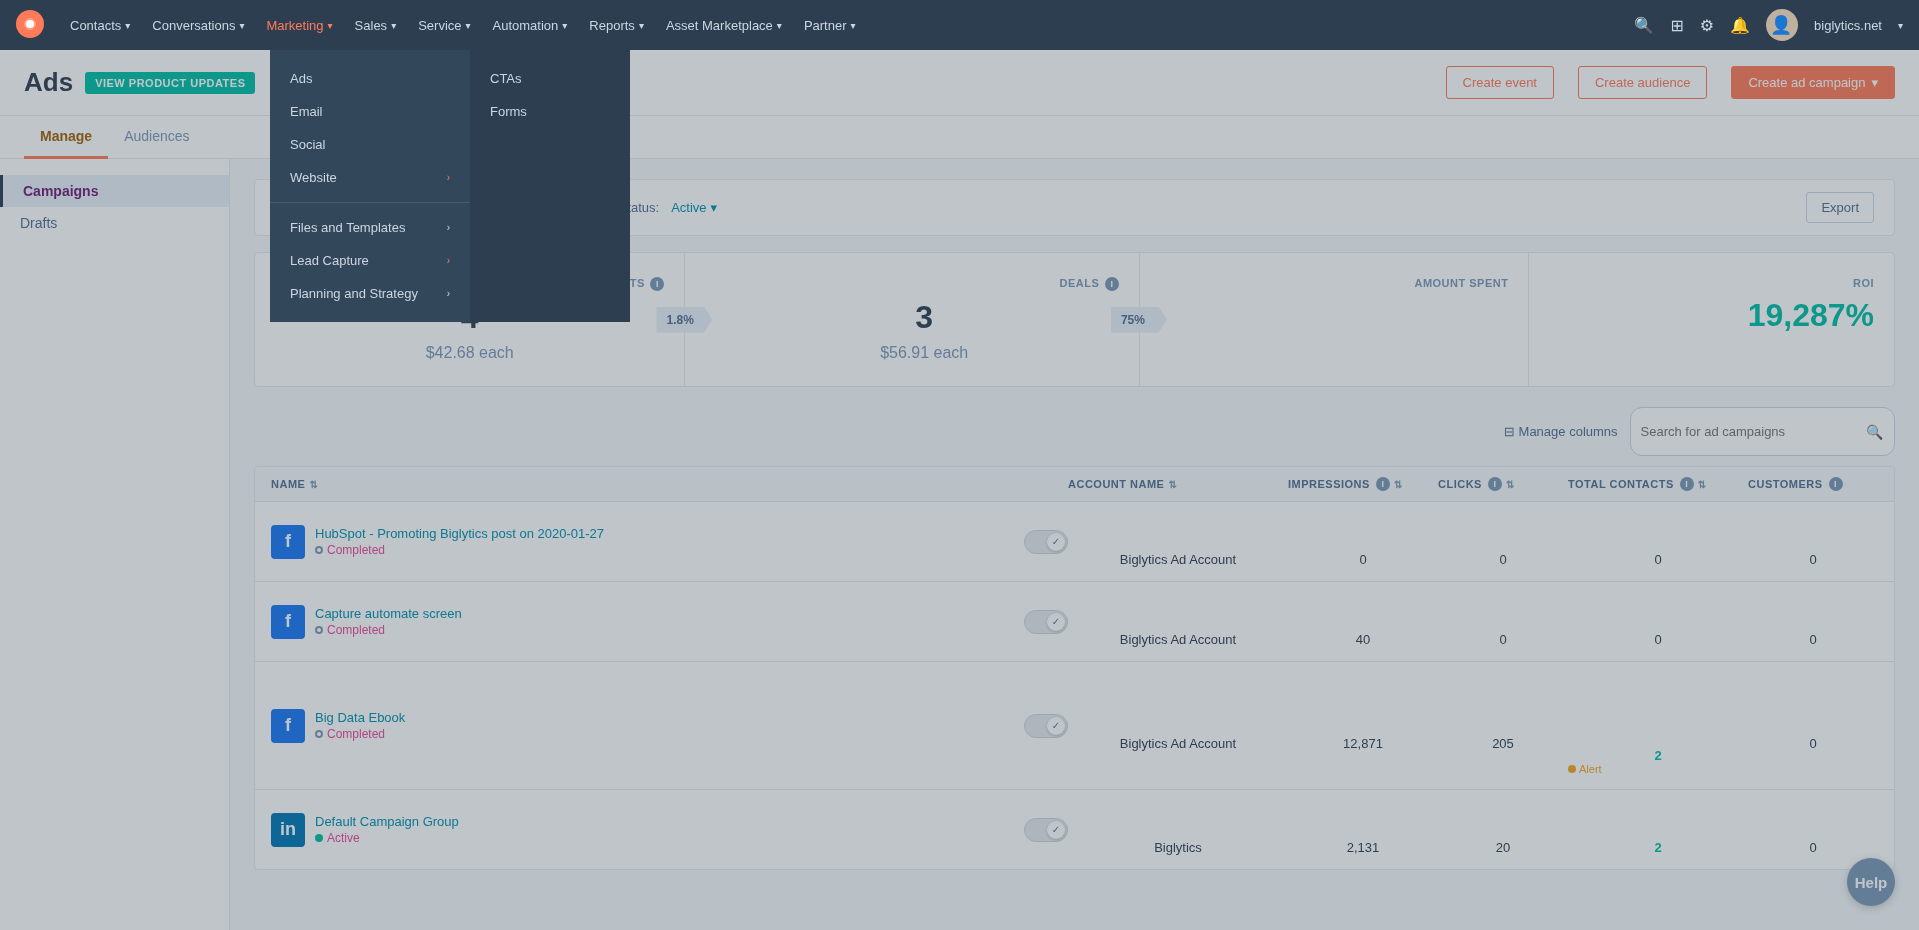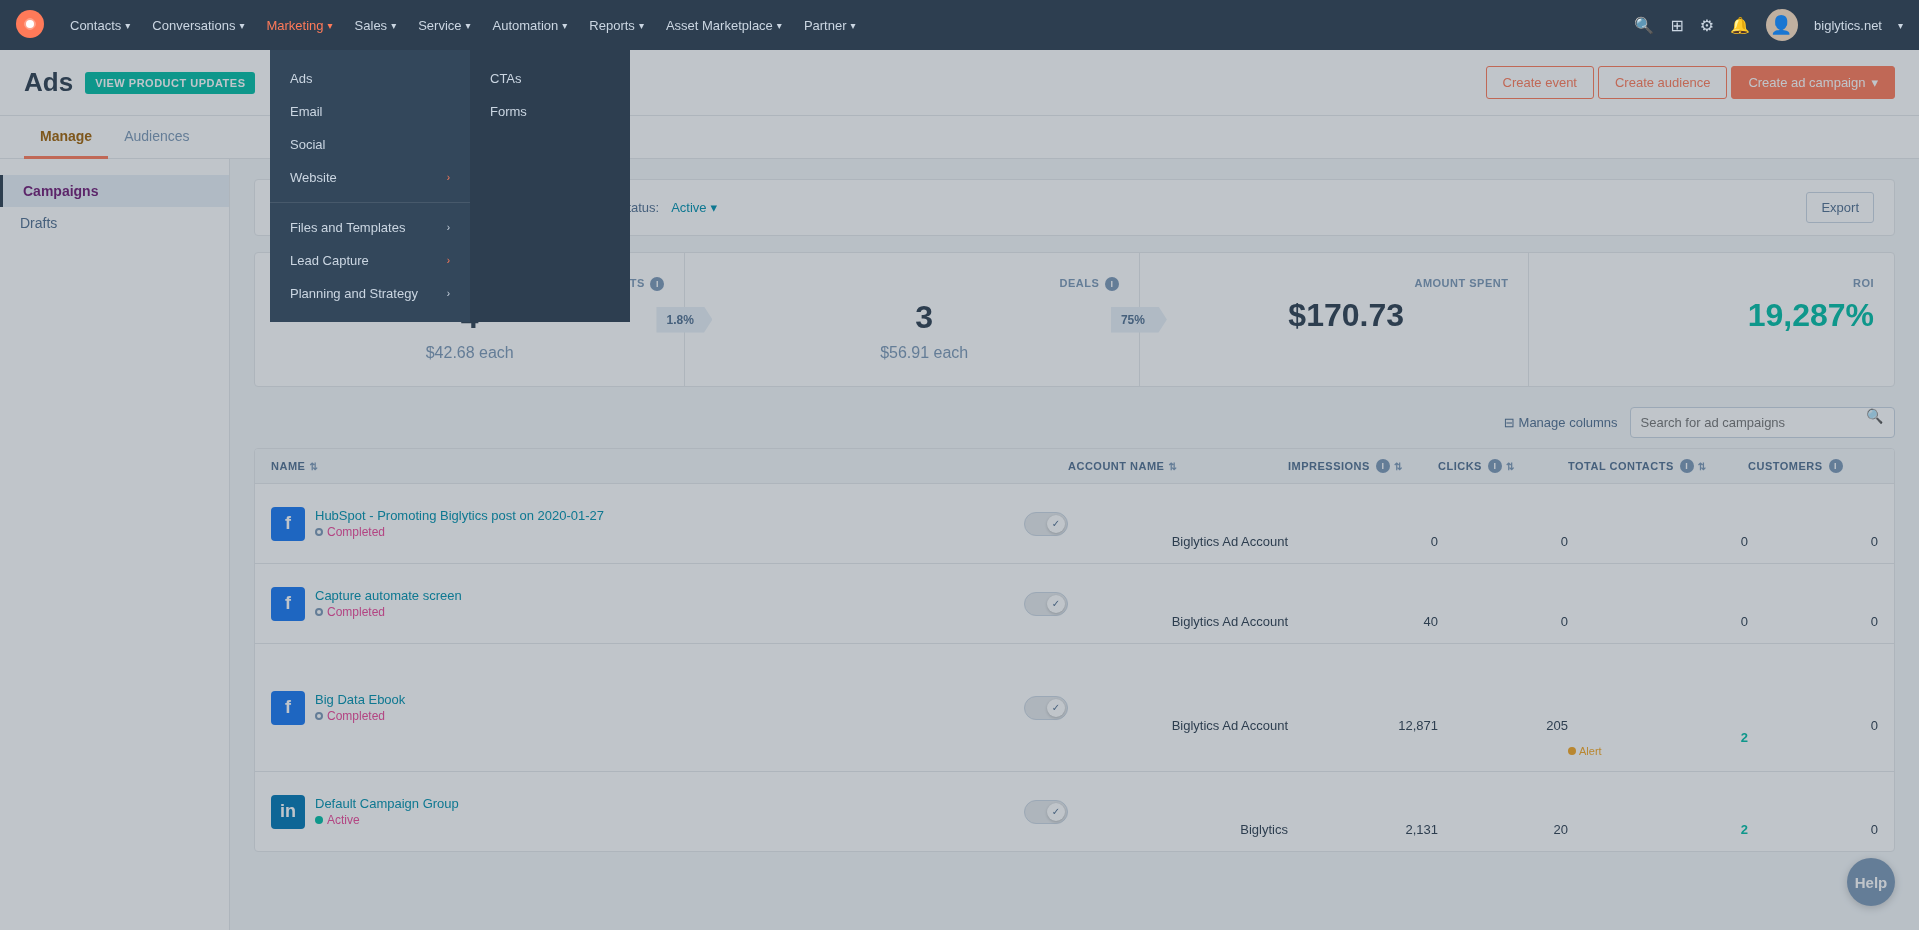--- a/index.html
+++ b/index.html
@@ -94,21 +94,21 @@
       padding: 5px 10px;
       font-size: 11px;
       font-weight: 600;
       cursor: pointer;
       display: flex;
       align-items: center;
       gap: 4px;
       text-transform: uppercase;
       letter-spacing: 0.5px;
     }
-    .header-actions { display: flex; align-items: center; gap: 4px; }
+    .header-actions { display: flex; align-items: center; gap: 24px; }
     .btn-outline {
       background: #fff;
       border: 1px solid #ff7a59;
       color: #ff7a59;
       border-radius: 3px;
       padding: 8px 16px;
       font-size: 13px;
       cursor: pointer;
       font-weight: 500;
     }
@@ -230,24 +230,25 @@
       border: none;
       color: #516f90;
       cursor: pointer;
       font-size: 13px;
       display: flex;
       align-items: center;
       gap: 4px;
     }
     .search-box {
       display: flex;
+      align-items: center;
       border: 1px solid #cbd6e2;
-      border-radius: 4px;
-      background: #fff;
-      padding: 0 10px;
+      border-radius: 12px;
+      background: #fff;
+      padding: 9px 10px;
       gap: 6px;
     }
     .search-box input {
       border: none;
       outline: none;
       font-size: 13px;
       color: #516f90;
       padding: 7px 0;
       width: 220px;
       background: transparent;
@@ -316,21 +317,21 @@
       background: #e5e8eb;
       border: 1px solid #cbd6e2;
       cursor: pointer;
       display: flex;
       align-items: center;
       justify-content: flex-end;
       padding: 2px;
     }
     .toggle-thumb { width: 18px; height: 18px; border-radius: 50%; background: #fff; box-shadow: 0 1px 3px rgba(0,0,0,0.2); display: flex; align-items: center; justify-content: center; }
     .toggle-check { font-size: 10px; color: #516f90; }
-    .cell-value { font-size: 13px; color: #2d3e50; text-align: right; margin-top: 36px; }
+    .cell-value { font-size: 13px; color: #2d3e50; text-align: center; margin-top: 36px; }
     .cell-value.teal { color: #00bda5; font-weight: 600; }
     .cell-alert { font-size: 11px; color: #f5a623; display: flex; align-items: center; gap: 3px; }
     .alert-dot { width: 8px; height: 8px; border-radius: 50%; background: #f5a623; }
 
     
     .export-btn {
       background: #fff;
       border: 1px solid #cbd6e2;
       border-radius: 3px;
       padding: 7px 14px;
@@ -541,21 +542,20 @@
         </div>
         <div class="stat-value">3</div>
         <div class="stat-sub">$56.91 each</div>
         <div style="position:absolute; right:-28px; top:50%; transform:translateY(-50%); z-index:10;">
           <div class="arrow-badge">75%</div>
         </div>
       </div>
 
       <div class="stat-card" style="padding-left:44px;">
         <div class="stat-label">AMOUNT SPENT</div>
-        <div class="stat-value">$170.73</div>
       </div>
 
       <div class="stat-card" style="border-right:none;">
         <div class="stat-label">ROI</div>
         <div class="stat-value teal">19,287%</div>
       </div>
     </div>
 
     <div class="table-controls">
       <button class="manage-cols-btn">

